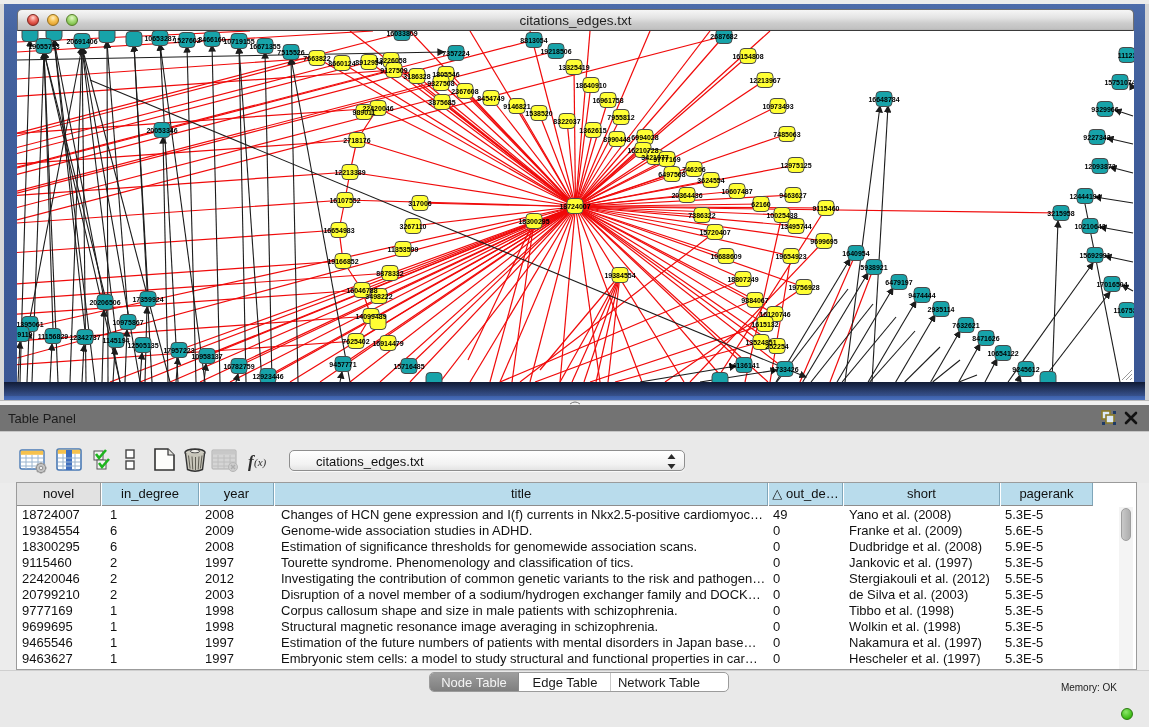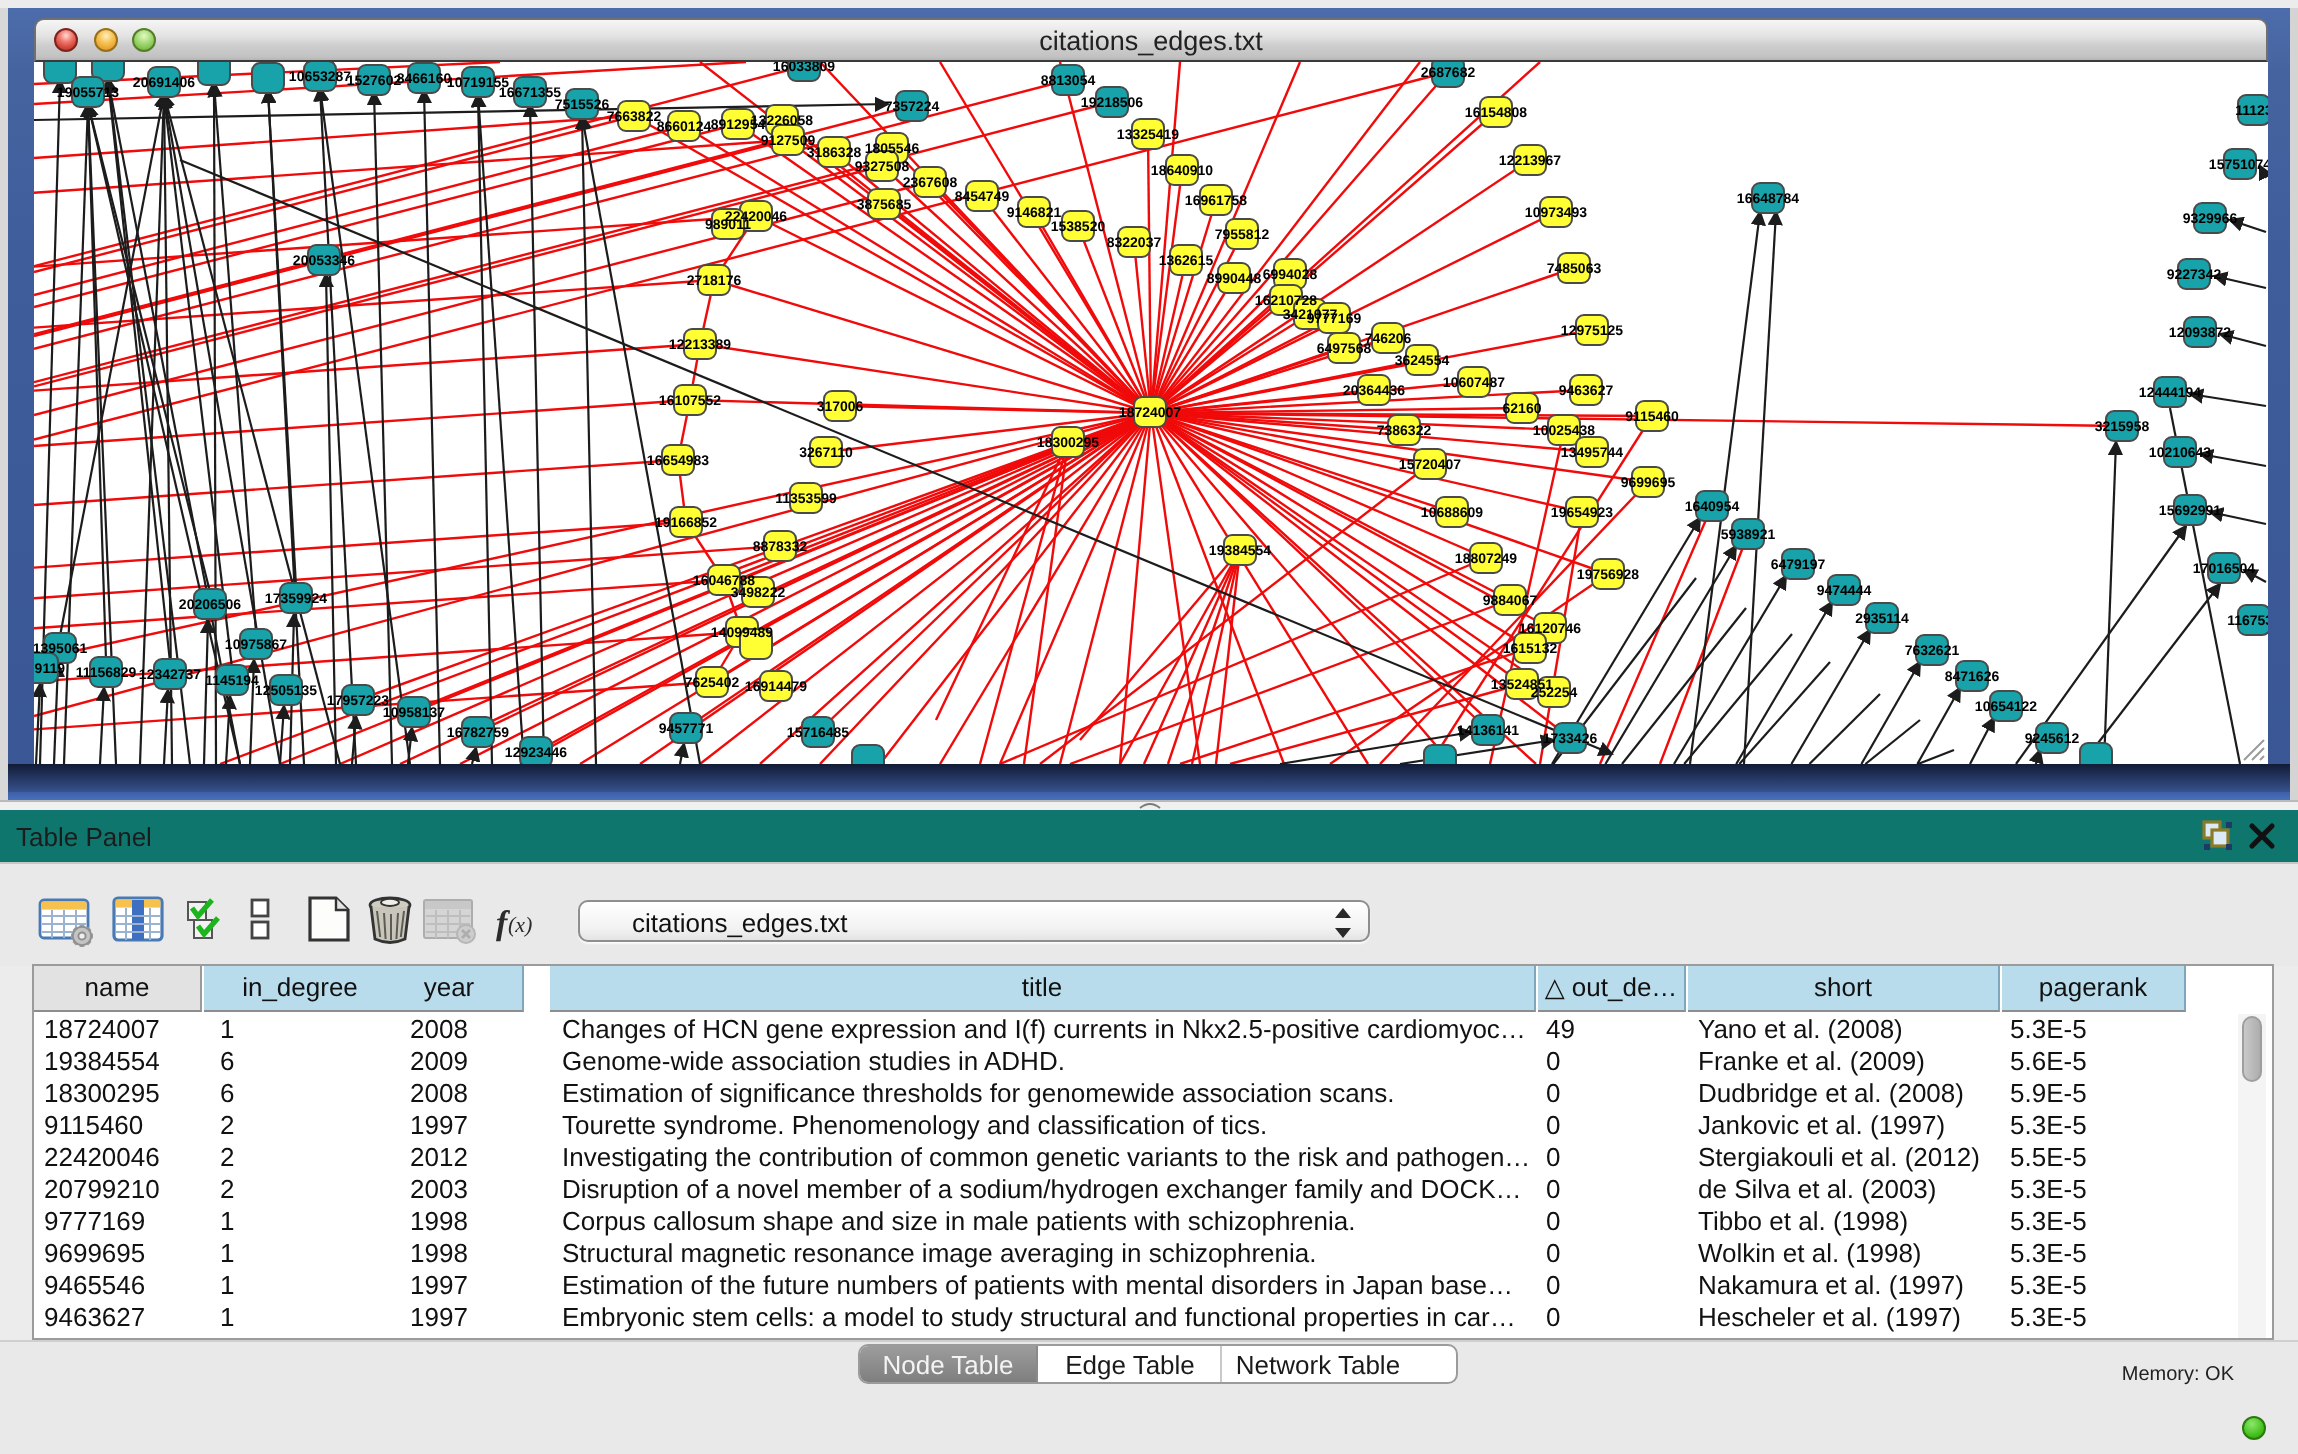--- a/index.html
+++ b/index.html
@@ -12,21 +12,21 @@
 #lsliver {left:0;top:4px;width:4px;height:396px;background:#d8d8d8}
 #rsliver {left:1145px;top:4px;width:4px;height:396px;background:#d4d4d4}
 #titlebar {left:17px;top:9px;width:1117px;height:22px;border-radius:5px 5px 0 0;
  background:linear-gradient(#f6f6f6 0%,#e3e3e3 40%,#cdcdcd 65%,#c2c2c2 92%,#b5b5b5 100%);
  border:1px solid #707070;border-bottom:1px solid #3a3a3a}
 #titlebar .tl {position:absolute;width:12px;height:12px;border-radius:50%;top:4px}
 #wtitle {left:17px;top:13px;width:1117px;text-align:center;font-size:13.5px;color:#222}
 #canvas {left:17px;top:31px;width:1117px;height:351px;background:#fff}
 #grip {left:1120px;top:368px;width:13px;height:13px}
 #divider {left:0;top:400px;width:1149px;height:5px;background:#f0f0f0;border-top:1px solid #b9b9b9}
-#phead {left:0;top:405px;width:1149px;height:27px;background:#0f766e;border-bottom:1px solid #c6c6c6}
+#phead {left:0;top:405px;width:1149px;height:27px;background:#737373;border-bottom:1px solid #c6c6c6}
 #phead span {position:absolute;left:8px;top:6px;font-size:13px;color:#1c1c1c}
 #toolarea {left:0;top:432px;width:1149px;height:51px;background:#e9e9e9}
 #combo {left:289px;top:450px;width:396px;height:21px;border:1px solid #8e8e8e;border-radius:5px;
  background:linear-gradient(#ffffff,#f2f2f2 70%,#e4e4e4);box-shadow:0 1px 1px rgba(255,255,255,.8)}
 #combo .t {position:absolute;left:26px;top:3px;font-size:13px;color:#111}
 #tablebox {left:16px;top:482px;width:1121px;height:188px;background:#fff;border:1px solid #9b9b9b}
 .hc {position:absolute;top:483px;height:23px;background:#b9dcec;border-right:1px solid #7fa6ba;border-bottom:1px solid #8d8d8d;
  font-size:13px;color:#111;text-align:center;line-height:22px}
 .rw {position:absolute;left:0;width:1119px;height:16px;font-size:13px;color:#111}
 .rw span {position:absolute;top:0;white-space:nowrap}
@@ -629,23 +629,23 @@
  <text x="10" y="22" font-family="Liberation Serif, serif" font-style="italic" font-size="11" fill="#2c2c2c">(x)</text>
       </g>
 </svg>
  <div class="abs" id="combo">
       <span class="t">citations_edges.txt</span>
    <svg style="position:absolute;right:8px;top:3px" width="9" height="15">
         <path d="M4.5 0 L8.5 5 L0.5 5 z M4.5 15 L8.5 10 L0.5 10 z" fill="#2a2a2a"></path>
       </svg>
  </div>
  <div class="abs" id="tablebox"></div>
- <div class="hc" style="left:17px;width:84px;background:#e2e2e2;border-right:1px solid #9a9a9a">name</div>
+ <div class="hc" style="left:17px;width:84px;background:#e2e2e2;border-right:1px solid #9a9a9a">novel</div>
  <div class="hc" style="left:102px;width:97px">in_degree</div>
- <div class="hc" style="left:188px;width:74px">year</div>
+ <div class="hc" style="left:200px;width:74px">year</div>
  <div class="hc" style="left:275px;width:493px">title</div>
  <div class="hc" style="left:769px;width:74px">△ out_de…</div>
  <div class="hc" style="left:844px;width:156px">short</div>
  <div class="hc" style="left:1001px;width:92px">pagerank</div>
  <div class="rw" style="top:507px">
       <span style="left:22px">18724007</span>
       <span style="left:110px">1</span>
       <span style="left:205px">2008</span>
       <span style="left:281px">Changes of HCN gene expression and I(f) currents in Nkx2.5-positive cardiomyoc…</span>
       <span style="left:773px">49</span>

